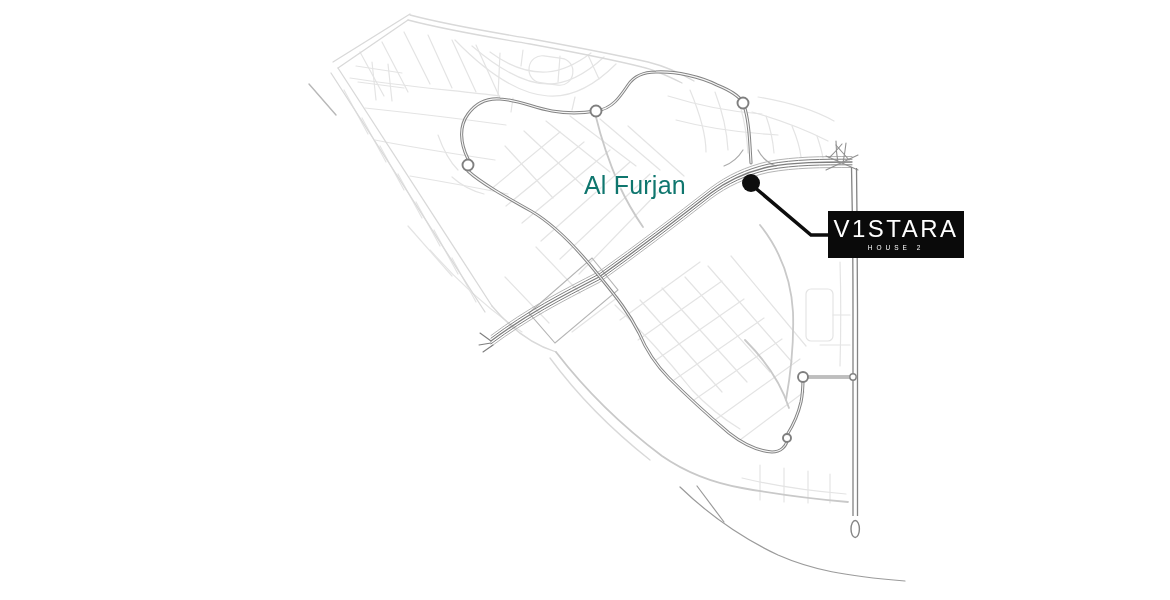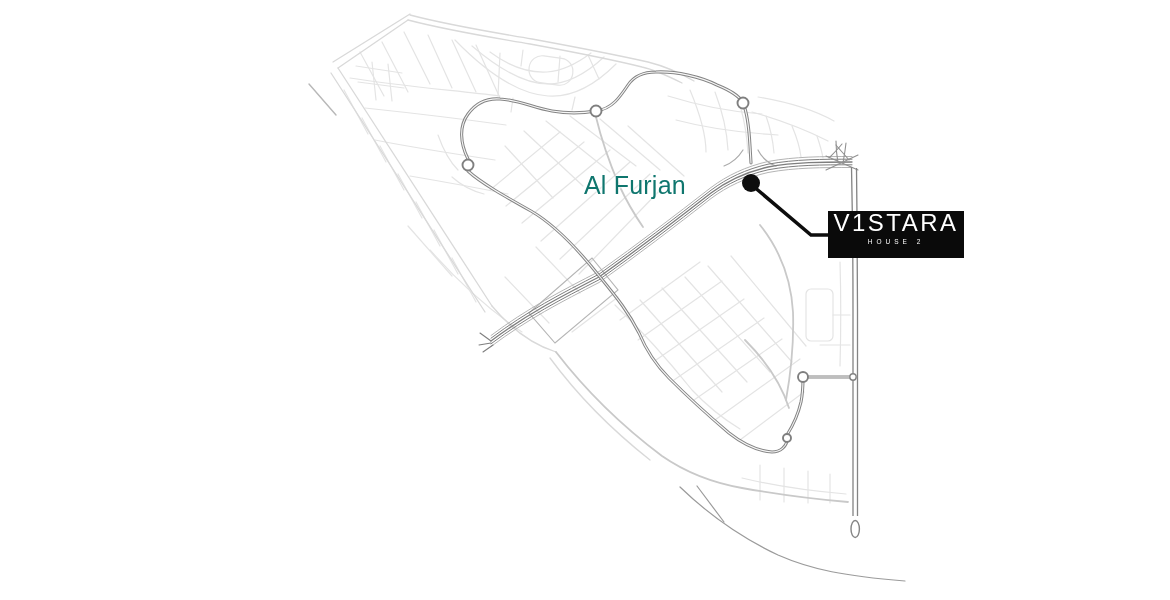--- a/index.html
+++ b/index.html
@@ -22,21 +22,21 @@
     user-select:none;
     margin-left:20px;
   }
   .badge{
     position:absolute;
     left:828px;top:211px;
     width:136px;height:47px;
     background:#0a0a0a;
     color:#ffffff;
     display:flex;flex-direction:column;
-    align-items:center;justify-content:flex-start;
+    align-items:center;justify-content:center;
     box-sizing:border-box;
   }
   .badge .title{
     font-size:24px;
     font-weight:300;
     letter-spacing:2.5px;
     line-height:1;
     transform:scaleY(1.02);
     white-space:nowrap;
   }

